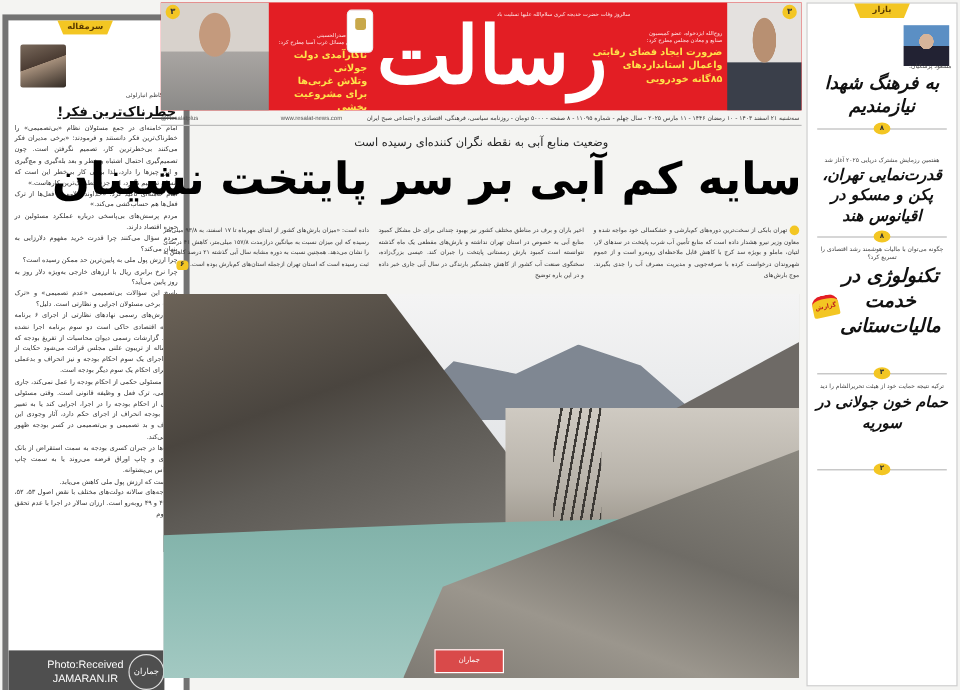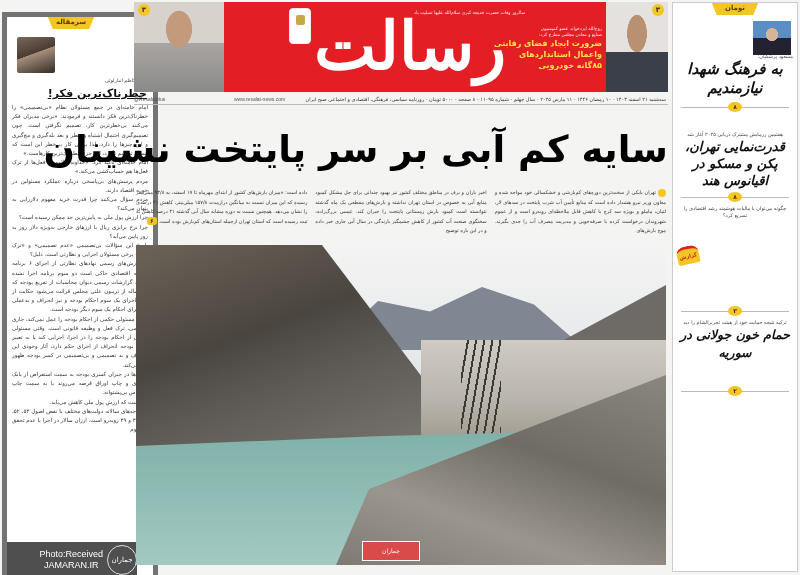--- a/index.html
+++ b/index.html
@@ -106,78 +106,87 @@
       <div class="wm-text">
         <div>Photo:Received</div>
         <div>JAMARAN.IR</div>
       </div>
     </div>
   </aside>
 
   <header class="masthead">
     <div class="mast-left-photo"></div>
     <div class="mast-num" style="left:4px;">۳</div>
+    <div class="mast-teaser" style="left:92px; top:26px; width:80px;">
+      <div class="kicker">سید رضا صدرالحسینی</div>
+      <div class="kicker">کارشناس مسائل غرب آسیا مطرح کرد:</div>
+      <div class="hl">ناکارآمدی دولت جولانی</div>
+      <div class="hl">وتلاش غربی‌ها</div>
+      <div class="hl">برای مشروعیت بخشی</div>
+    </div>
     <div class="emblem"></div>
     <div class="logo-text">رسالت</div>
     <div class="mast-small" style="left:280px;">سالروز وفات حضرت خدیجه کبری سلام‌الله علیها تسلیت باد</div>
     <div class="mast-teaser" style="right:66px; top:24px; width:110px;">
       <div class="kicker">روح‌الله ایزدخواه، عضو کمیسیون</div>
       <div class="kicker">صنایع و معادن مجلس مطرح کرد:</div>
       <div class="hl">ضرورت ایجاد فضای رقابتی</div>
       <div class="hl">واعمال استانداردهای</div>
       <div class="hl">۸۵گانه خودرویی</div>
     </div>
     <div class="mast-right-photo"></div>
     <div class="mast-num" style="right:4px;">۳</div>
   </header>
 
   <div class="info-strip">
     <span class="handle">@Resalatplus</span>
     <span class="site">www.resalat-news.com</span>
     <span class="dateline">سه‌شنبه ۲۱ اسفند ۱۴۰۳ - ۱۰ رمضان ۱۴۴۶ - ۱۱ مارس ۲۰۲۵ - سال چهلم - شماره ۱۱۰۹۵ - ۸ صفحه - ۵۰۰۰ تومان - روزنامه سیاسی، فرهنگی، اقتصادی و اجتماعی صبح ایران</span>
   </div>
 
+  <div class="kicker-main">وضعیت منابع آبی به نقطه نگران کننده‌ای رسیده است</div>
   <h1 class="headline">سایه کم آبی بر سر پایتخت نشینان</h1>
   <div class="lead-cols">
     <div class="lead-col"><span class="bullet-dot"></span><span>تهران بابکی از سخت‌ترین دوره‌های کم‌بارشی و خشکسالی خود مواجه شده و معاون وزیر نیرو هشدار داده است که منابع تأمین آب شرب پایتخت در سدهای لار، لتیان، ماملو و بویژه سد کرج با کاهش قابل ملاحظه‌ای روبه‌رو است و از عموم شهروندان درخواست کرده با صرفه‌جویی و مدیریت مصرف آب را جدی بگیرند. موج بارش‌های</span></div>
     <div class="lead-col">اخیر باران و برف در مناطق مختلف کشور نیز بهبود چندانی برای حل مشکل کمبود منابع آبی به خصوص در استان تهران نداشته و بارش‌های مقطعی یک ماه گذشته نتوانسته است کمبود بارش زمستانی پایتخت را جبران کند. عیسی بزرگ‌زاده، سخنگوی صنعت آب کشور از کاهش چشمگیر بارندگی در سال آبی جاری خبر داده و در این باره توضیح</div>
     <div class="lead-col"><span>داده است: «میزان بارش‌های کشور از ابتدای مهرماه تا ۱۷ اسفند، به ۹۳/۸ میلی‌متر رسیده که این میزان نسبت به میانگین درازمدت ۱۵۷/۸ میلی‌متر، کاهش ۴۱ درصدی را نشان می‌دهد. همچنین نسبت به دوره مشابه سال آبی گذشته ۲۱ درصد کاهش به ثبت رسیده است که استان تهران ازجمله استان‌های کم‌بارش بوده است.</span> <span class="page-ref">۶</span></div>
   </div>
 
   <div class="main-photo" title="سد کرج با سطح آب پایین">
     <div class="ph-sky"></div>
     <div class="ph-mtn-far"></div>
     <div class="ph-mtn-right"></div>
     <div class="ph-mtn-left"></div>
     <div class="ph-dam"></div>
     <div class="ph-water"></div>
     <div class="ph-rocks"></div>
     <div class="ph-badge">جماران</div>
   </div>
 
   <aside class="right-col">
-    <div class="right-tag">تومان</div>
+    <div class="right-tag">بازار</div>
     <div class="r-photo"></div>
 
     <div class="r-item" style="top:50px;">
       <div class="r-kicker" style="text-align:right;">مسعود پزشکیان:</div>
       <div class="r-title big">به فرهنگ شهدا نیازمندیم</div>
     </div>
     <div class="r-sep" style="top:104px;"></div>
     <div class="r-num" style="top:99px;">۸</div>
 
     <div class="r-item" style="top:128px;">
       <div class="r-kicker">هفتمین رزمایش مشترک دریایی ۲۰۲۵ آغاز شد</div>
       <div class="r-title" style="font-size:13px;line-height:17px;">قدرت‌نمایی تهران، پکن و مسکو در اقیانوس هند</div>
     </div>
     <div class="r-sep" style="top:194px;"></div>
     <div class="r-num" style="top:189px;">۸</div>
 
     <div class="r-item" style="top:202px;">
       <div class="r-kicker">چگونه می‌توان با مالیات هوشمند رشد اقتصادی را تسریع کرد؟</div>
+      <div class="r-title big" style="font-size:16px;line-height:21px;padding-left:14px;">تکنولوژی در خدمت مالیات‌ستانی</div>
     </div>
     <div class="report-badge">گزارش</div>
     <div class="r-sep" style="top:308px;"></div>
     <div class="r-num" style="top:303px;">۳</div>
 
     <div class="r-item" style="top:316px;">
       <div class="r-kicker">ترکیه نتیجه حمایت خود از هیئت تحریرالشام را دید</div>
       <div class="r-title" style="font-size:12.5px;line-height:18px;">حمام خون جولانی در سوریه</div>
     </div>
     <div class="r-sep" style="top:388px;"></div>

